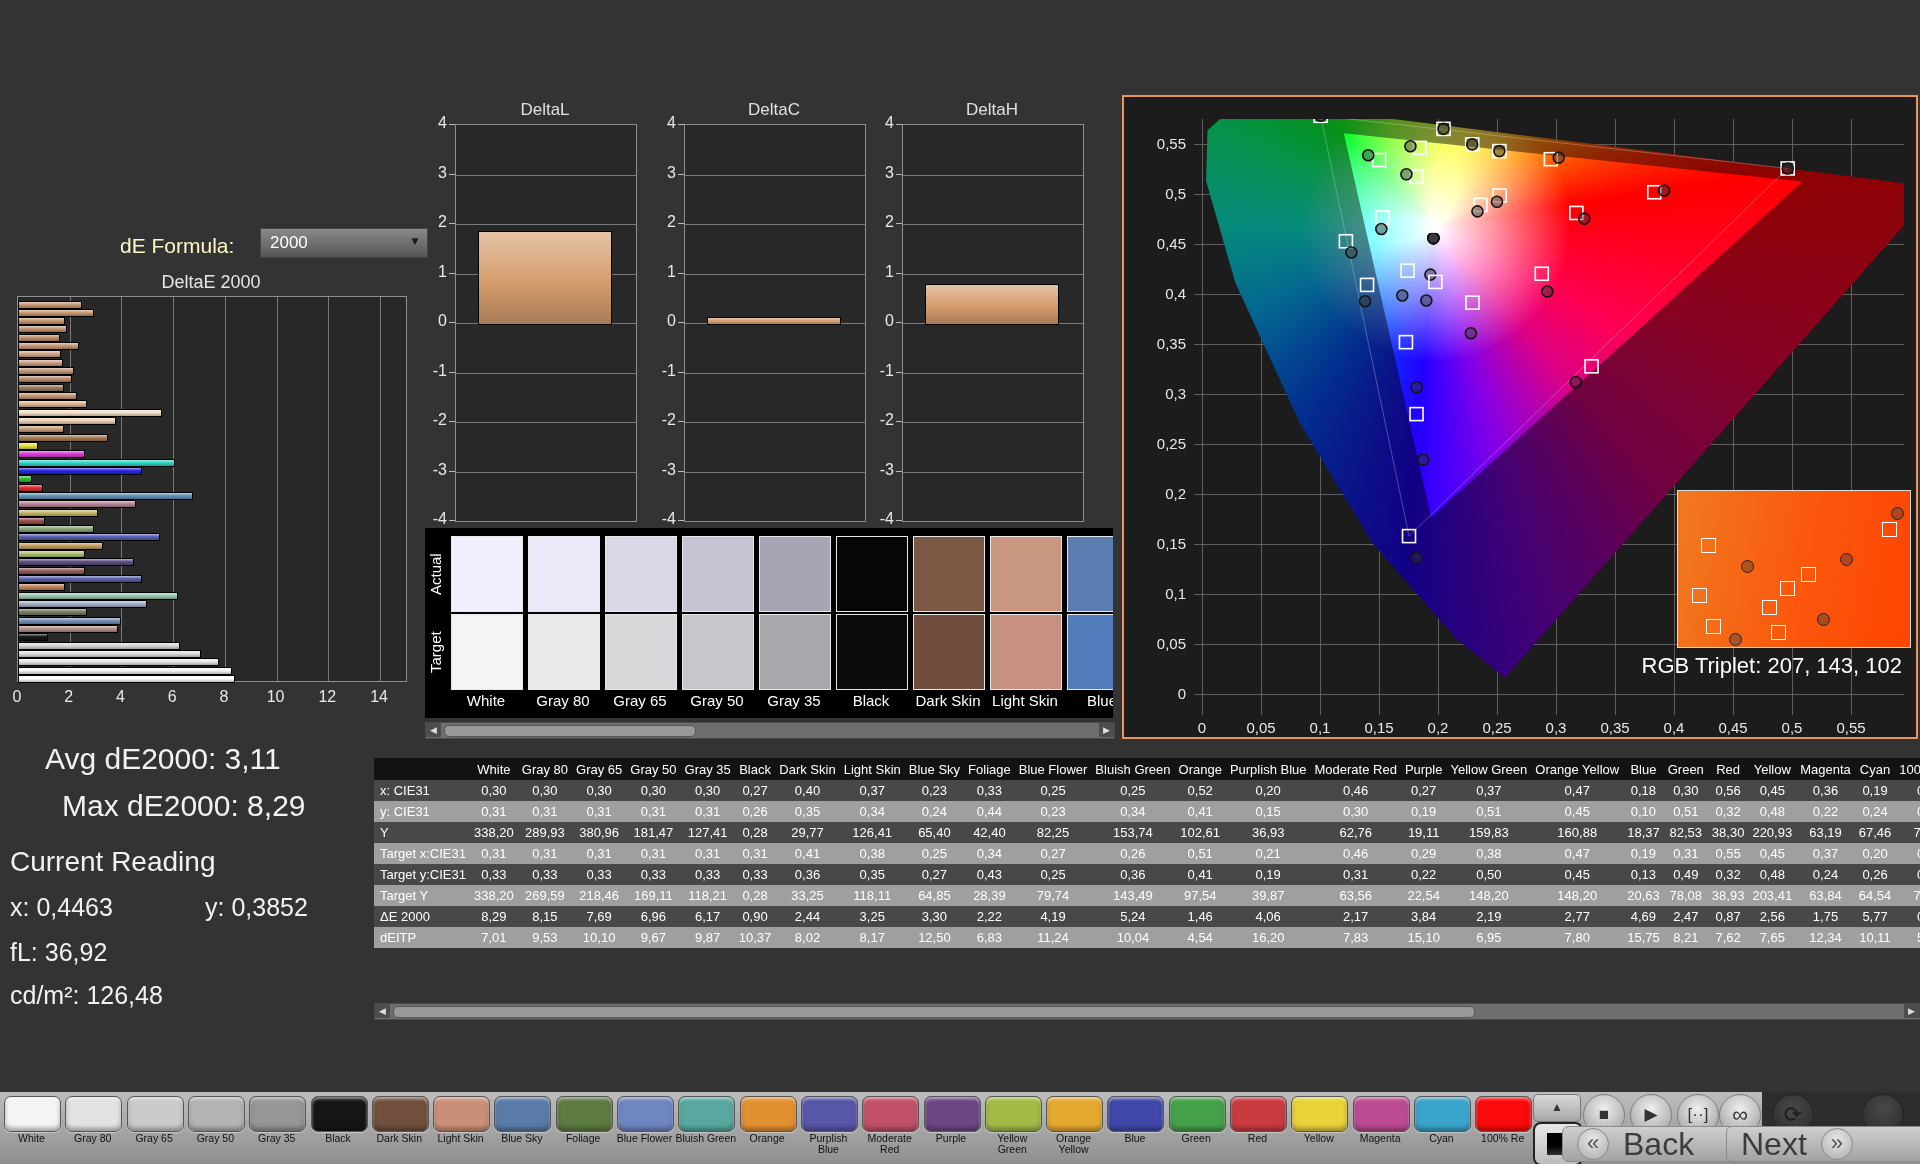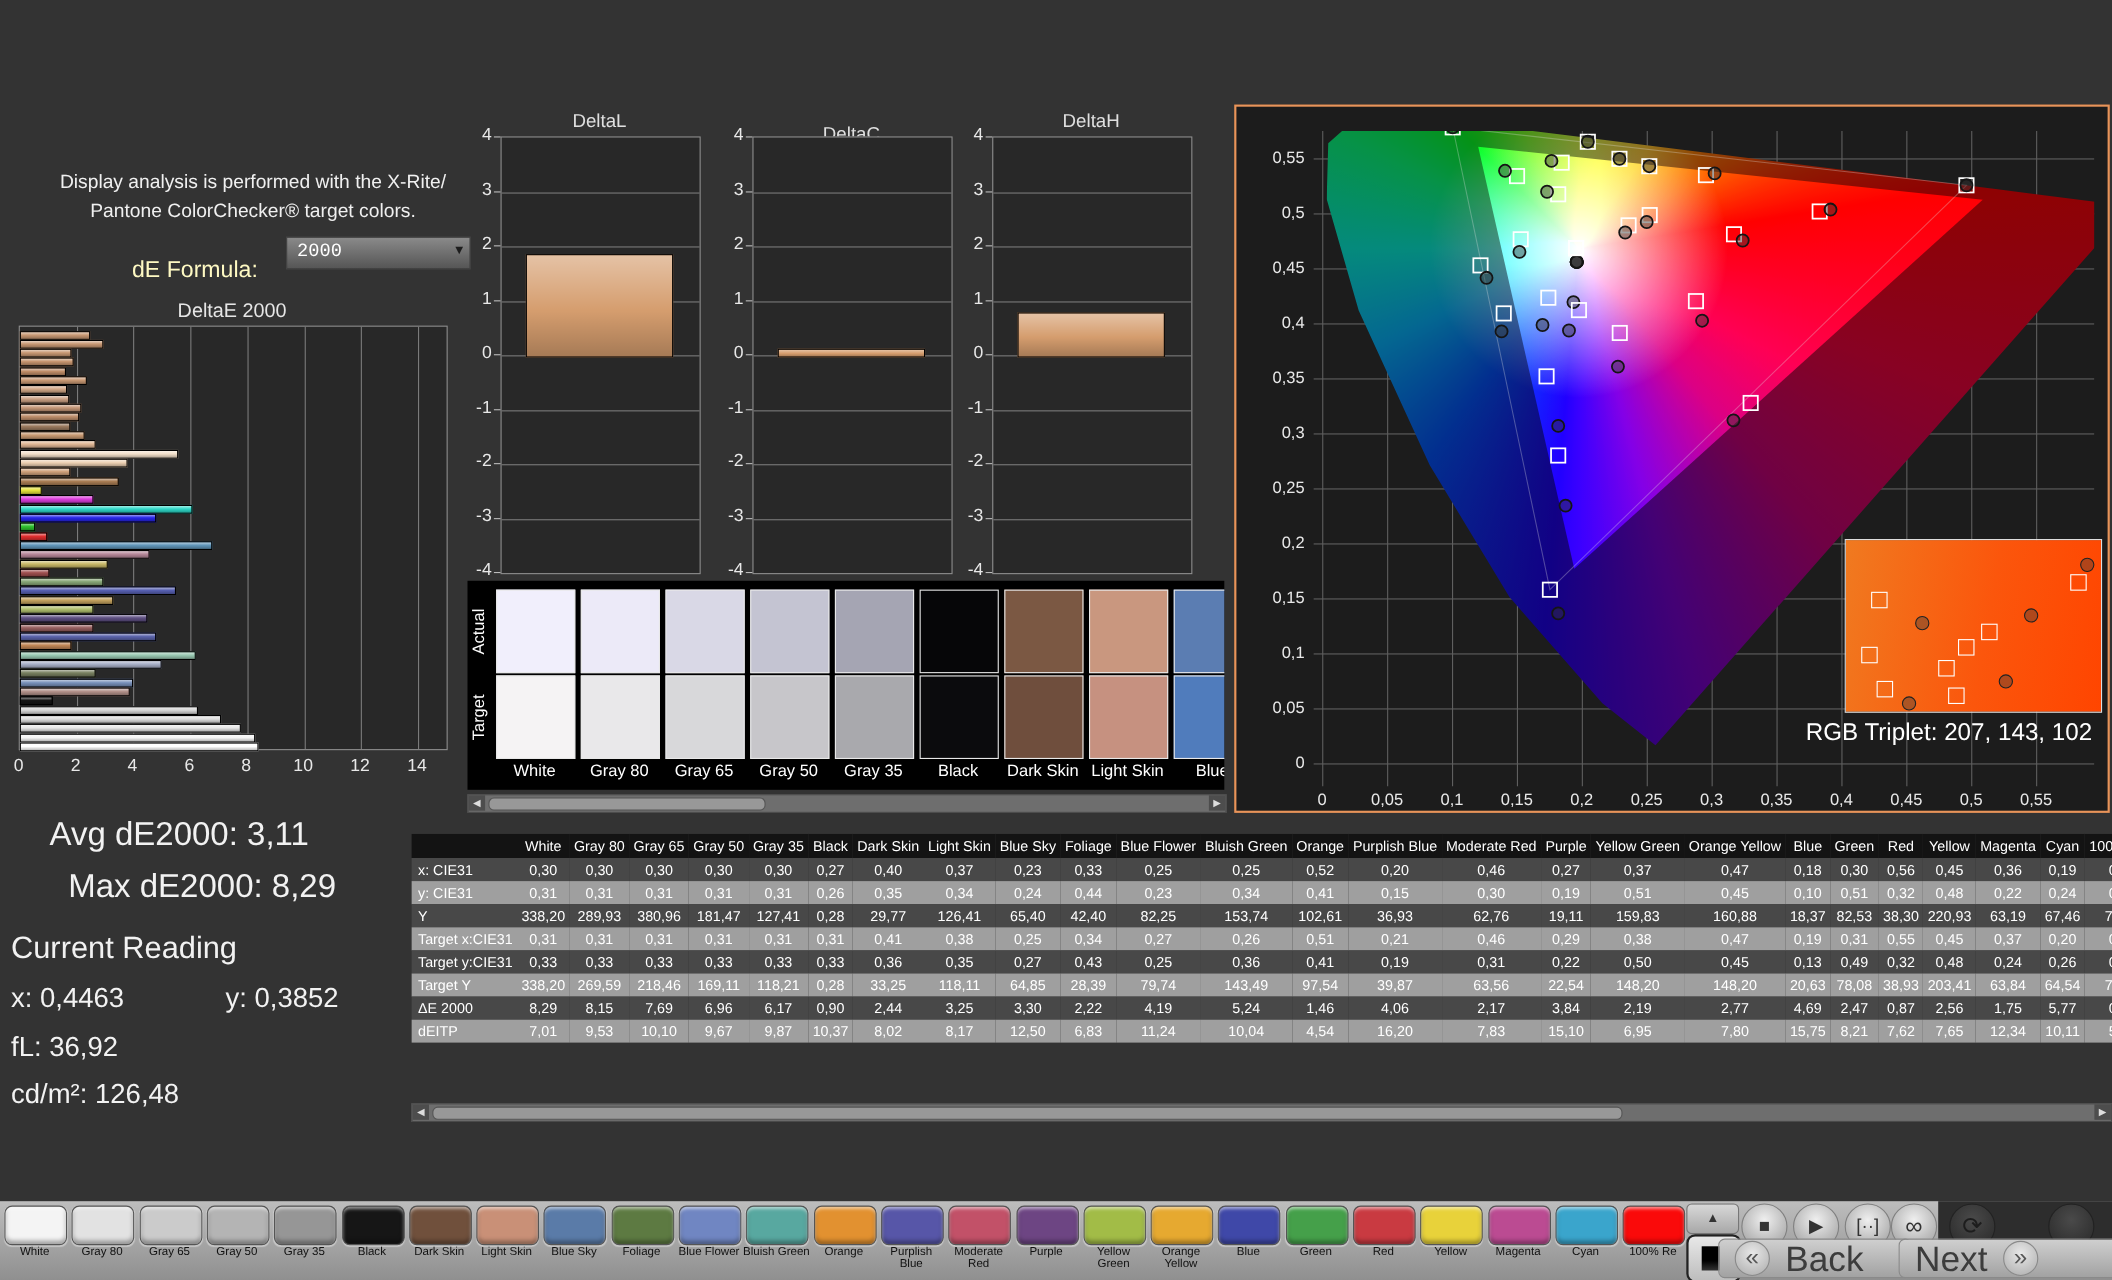--- a/index.html
+++ b/index.html
@@ -72,26 +72,22 @@
           background:linear-gradient(#cfcfcf,#a2a2a2);border:1px solid #8a8a8a;
           color:#3c3c3c;font-size:32px;display:flex;align-items:center;gap:14px;padding:0 14px;}
   .navglyph{width:30px;height:30px;border-radius:50%;background:radial-gradient(circle at 50% 35%,#e8e8e8,#ababab);
             border:1px solid #8a8a8a;color:#555;font-size:22px;line-height:28px;text-align:center;flex:0 0 auto;}
 </style>
 </head>
 <body>
 
 <div id="canvas">
 
-  <div class="abs" style="left:30px;top:152px;width:400px;text-align:center;font-size:17.5px;line-height:26px;color:#f0f0f0;">
-    <span>Display analysis is performed with the X-Rite/</span><br>
-    <span>Pantone ColorChecker® target colors.</span>
-  </div>
   <div class="abs" style="left:120px;top:234px;font-size:21px;color:#fef9c3;">dE Formula:</div>
-  <div class="abs" style="left:260px;top:215px;width:166px;height:28px;background:linear-gradient(#8a8a8a,#555);border:1px solid #444;font-family:Liberation Mono, monospace;">
+  <div class="abs" style="left:260px;top:228px;width:166px;height:28px;background:linear-gradient(#8a8a8a,#555);border:1px solid #444;">
     <span class="abs" style="left:9px;top:4px;font-size:17px;color:#fff;">2000</span>
     <span class="abs" style="right:6px;top:5px;font-size:12px;color:#1d1d1d;">▼</span>
   </div>
 
   <div class="abs" style="left:17px;top:272px;width:388px;text-align:center;font-size:18px;color:#e6e6e6;">DeltaE 2000</div>
   <div id="dePlot" class="plot" style="left:17px;top:296px;width:388px;height:384px;">
       <div class="gridv" style="left: 51.72px;"></div>
       <div class="gridv" style="left: 103.44px;"></div>
       <div class="gridv" style="left: 155.16px;"></div>
       <div class="gridv" style="left: 206.88px;"></div>
@@ -187,21 +183,21 @@
       <div class="ticklab" style="left: 413px; top: 312px; width: 34px; text-align: right;">0</div>
       <div class="abs" style="left: 449px; top: 322px; width: 6px; height: 1px; background: rgb(187, 187, 187);"></div>
       <div class="ticklab" style="left: 413px; top: 361.5px; width: 34px; text-align: right;">-1</div>
       <div class="abs" style="left: 449px; top: 371.5px; width: 6px; height: 1px; background: rgb(187, 187, 187);"></div>
       <div class="ticklab" style="left: 413px; top: 411px; width: 34px; text-align: right;">-2</div>
       <div class="abs" style="left: 449px; top: 421px; width: 6px; height: 1px; background: rgb(187, 187, 187);"></div>
       <div class="ticklab" style="left: 413px; top: 460.5px; width: 34px; text-align: right;">-3</div>
       <div class="abs" style="left: 449px; top: 470.5px; width: 6px; height: 1px; background: rgb(187, 187, 187);"></div>
       <div class="ticklab" style="left: 413px; top: 510px; width: 34px; text-align: right;">-4</div>
       <div class="abs" style="left: 449px; top: 520px; width: 6px; height: 1px; background: rgb(187, 187, 187);"></div>
-      <div class="dctitle" style="left: 684px; top: 100px; margin-top: 12px;">DeltaC</div>
+      <div class="dctitle" style="left: 684px; top: 100px;">DeltaC</div>
       <div class="plot" style="left: 684px; top: 124px; width: 180px; height: 396px;">
         <div class="gridh" style="top: 49.5px;"></div>
         <div class="gridh" style="top: 99px;"></div>
         <div class="gridh" style="top: 148.5px;"></div>
         <div class="gridh" style="top: 198px;"></div>
         <div class="gridh" style="top: 247.5px;"></div>
         <div class="gridh" style="top: 297px;"></div>
         <div class="gridh" style="top: 346.5px;"></div>
         <div class="dcbar" style="left: 22px; width: 132px; top: 192.06px; height: 5.94px; background-color: rgb(213, 157, 110);"></div>
       </div>

